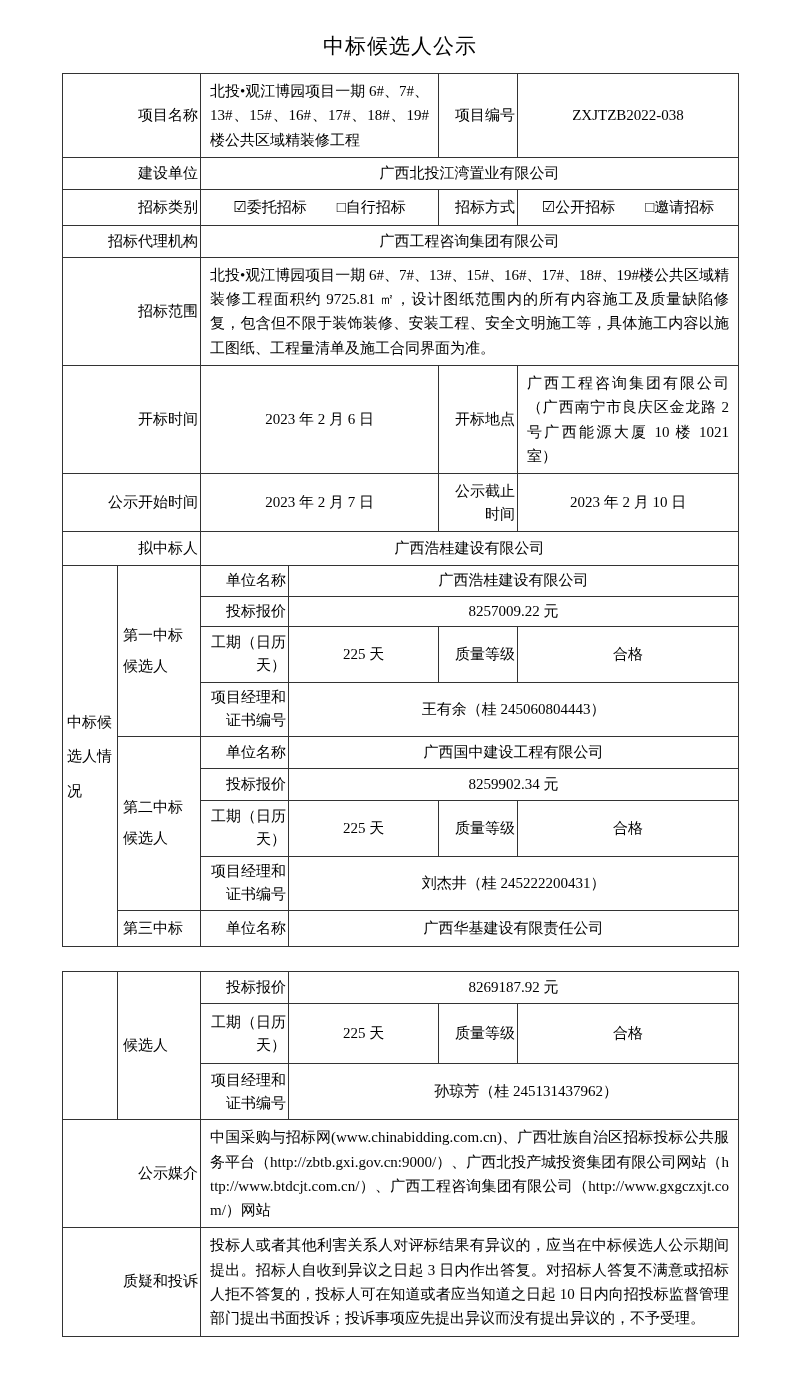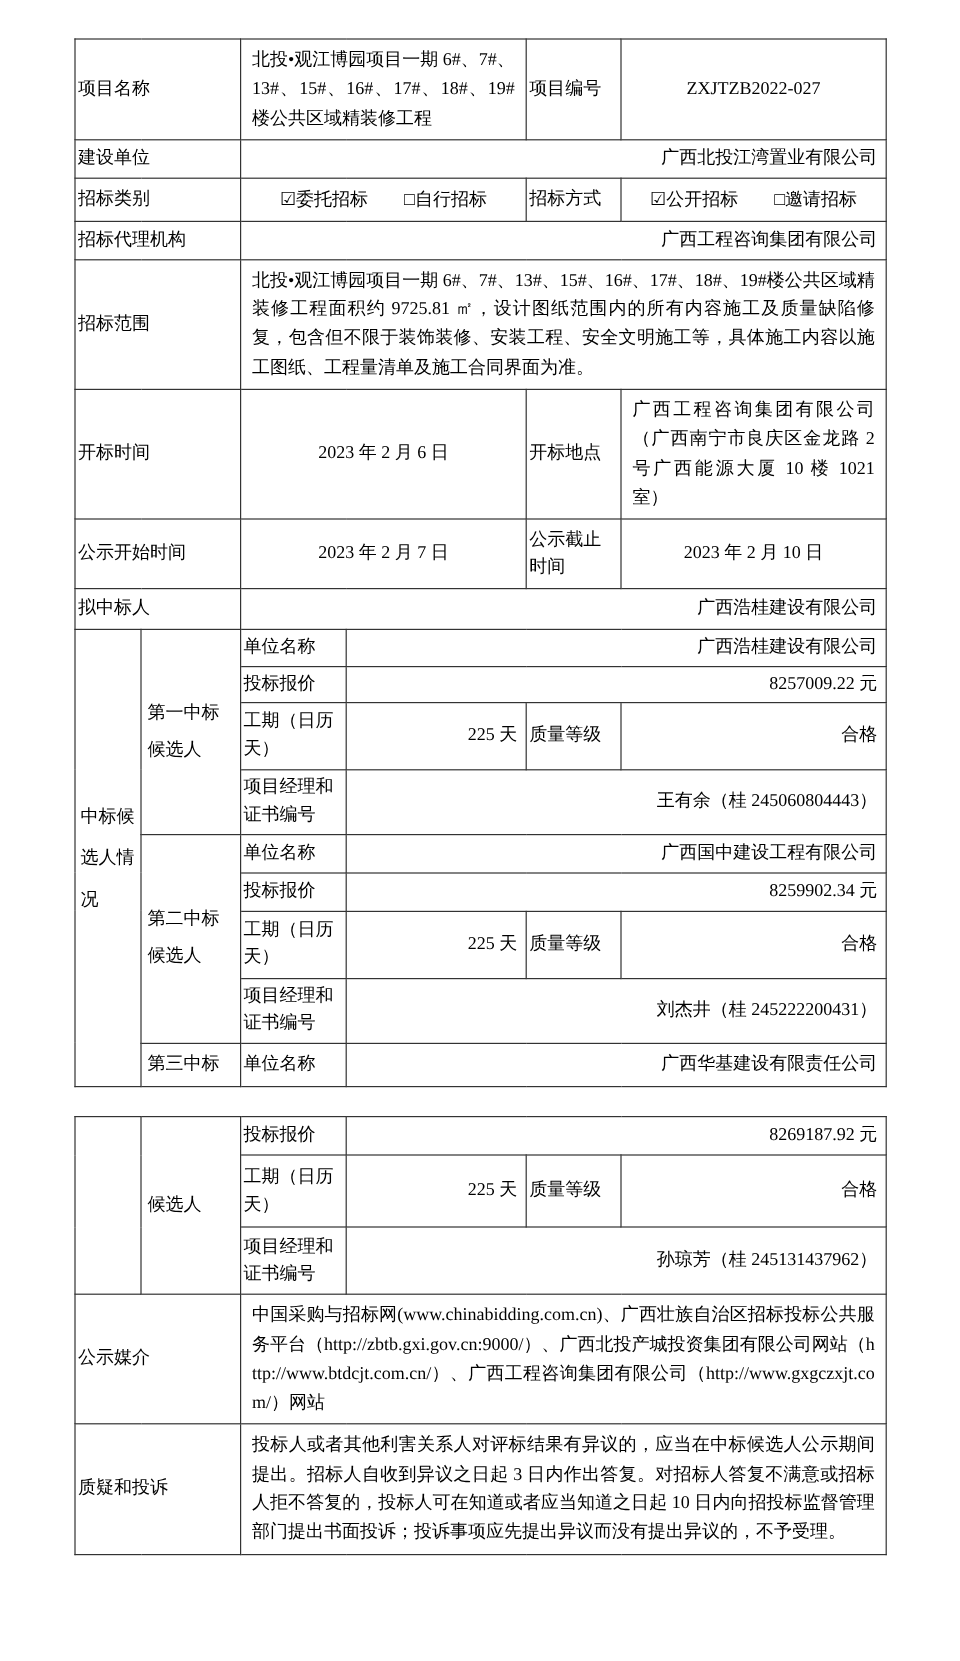--- a/index.html
+++ b/index.html
@@ -18,52 +18,53 @@
     margin:0 0 13px 0;letter-spacing:1px;
   }
   table{
     border-collapse:collapse;table-layout:fixed;width:676px;
     font-size:15px;
   }
   td{
     border:1px solid #333;vertical-align:middle;
     padding:3px 7px;word-break:break-all;overflow:hidden;
   }
-  .lab{text-align:left;padding:3px 2px;line-height:1.55;}
-  .val{text-align:right;line-height:1.55;}
+  .lab{text-align:right;padding:3px 2px;line-height:1.55;}
+  .val{text-align:center;line-height:1.55;}
   .cen{text-align:center;line-height:1.55;}
   .just{text-align:justify;line-height:1.62;padding:5px 9px;}
   .vlab{line-height:2.3;padding:2px 4px;}
   .rank{text-align:left;line-height:2.1;padding:2px 5px;}
   .ind{padding-left:32px;}
   .cbcell{text-align:center;white-space:nowrap;}
   .cb2{margin-left:30px;}
   .tbl-gap{height:24px;}
 </style>
 </head>
 <body>
 
 <div class="page">
 
+  <div class="subtitle-line">中标候选人公示</div>
 
   <table>
     <colgroup>
       <col style="width:55px">
         <col style="width:83px">
         <col style="width:88px">
       <col style="width:150px">
         <col style="width:79px">
         <col style="width:221px">
     </colgroup>
     <tbody>
       <tr style="height:70px">
         <td class="lab" colspan="2">项目名称</td>
         <td class="val just" colspan="2">北投•观江博园项目一期 6#、7#、13#、15#、16#、17#、18#、19#楼公共区域精装修工程</td>
         <td class="lab">项目编号</td>
-        <td class="cen">ZXJTZB2022-027</td>
+        <td class="cen">ZXJTZB2022-038</td>
       </tr>
       <tr style="height:32px">
         <td class="lab" colspan="2">建设单位</td>
         <td class="val" colspan="4">广西北投江湾置业有限公司</td>
       </tr>
       <tr style="height:36px">
         <td class="lab" colspan="2">招标类别</td>
         <td class="cbcell" colspan="2">
           <span>☑委托招标</span><span class="cb2">□自行招标</span>
         </td>

